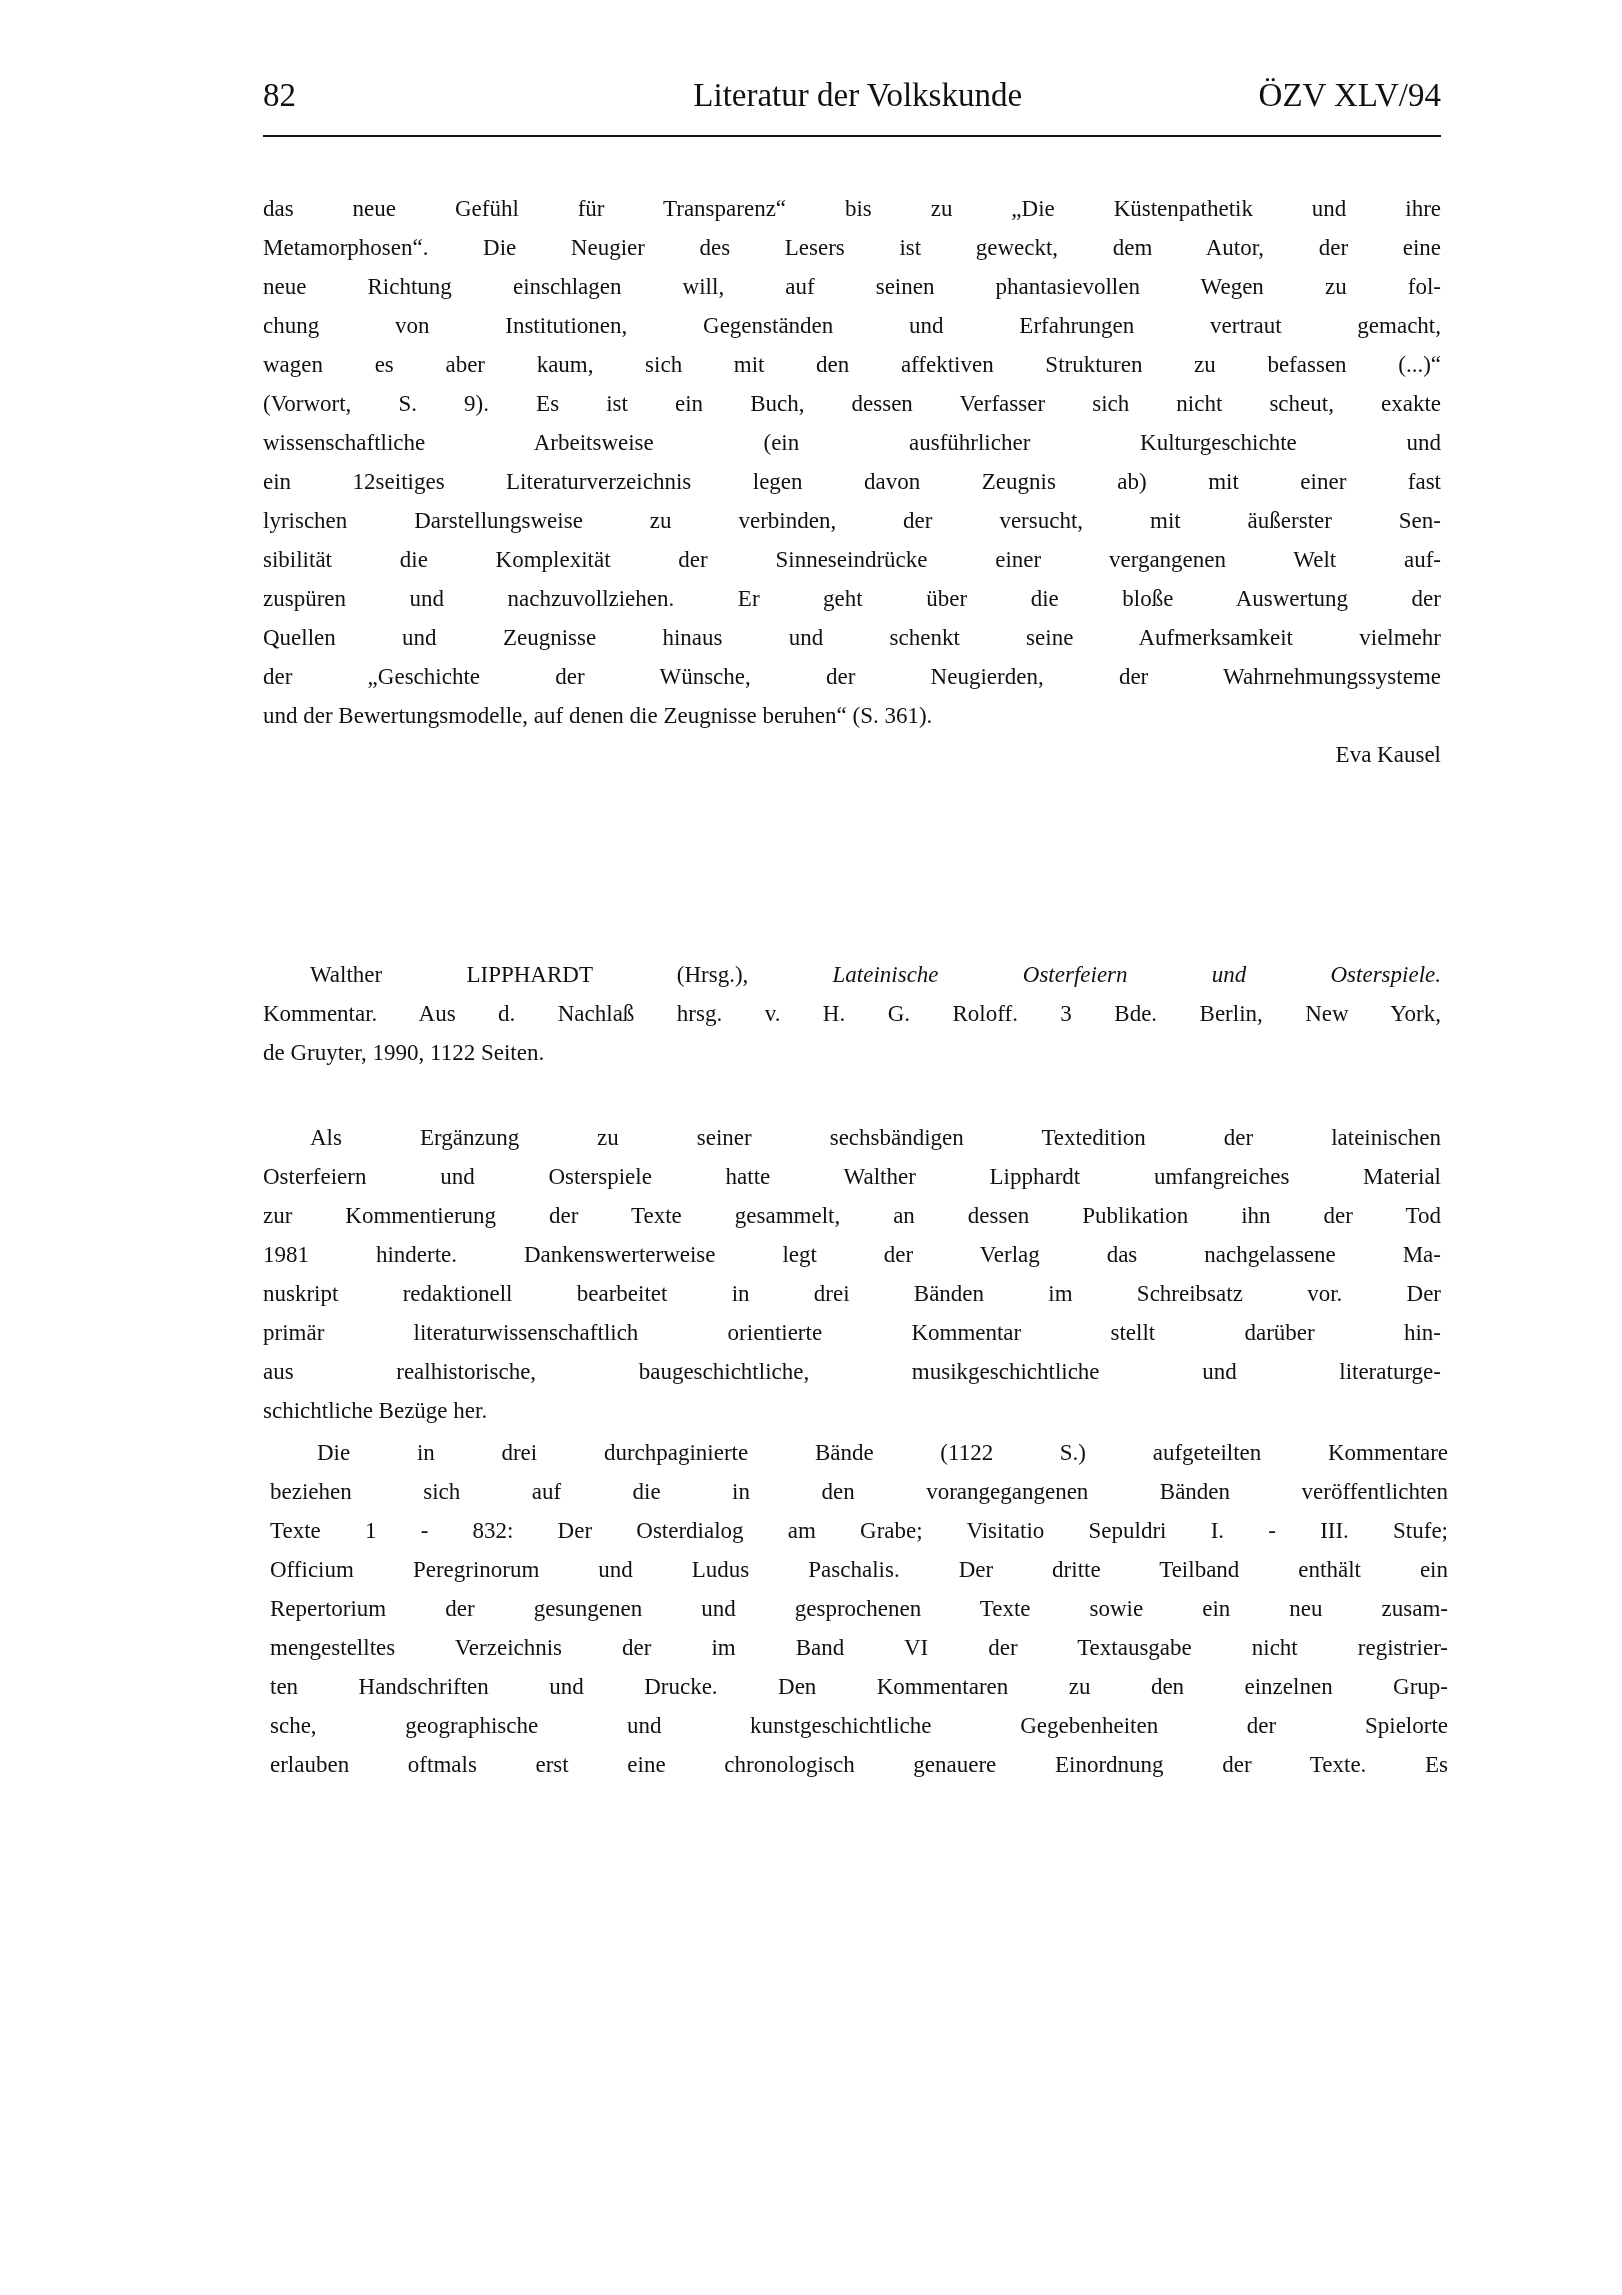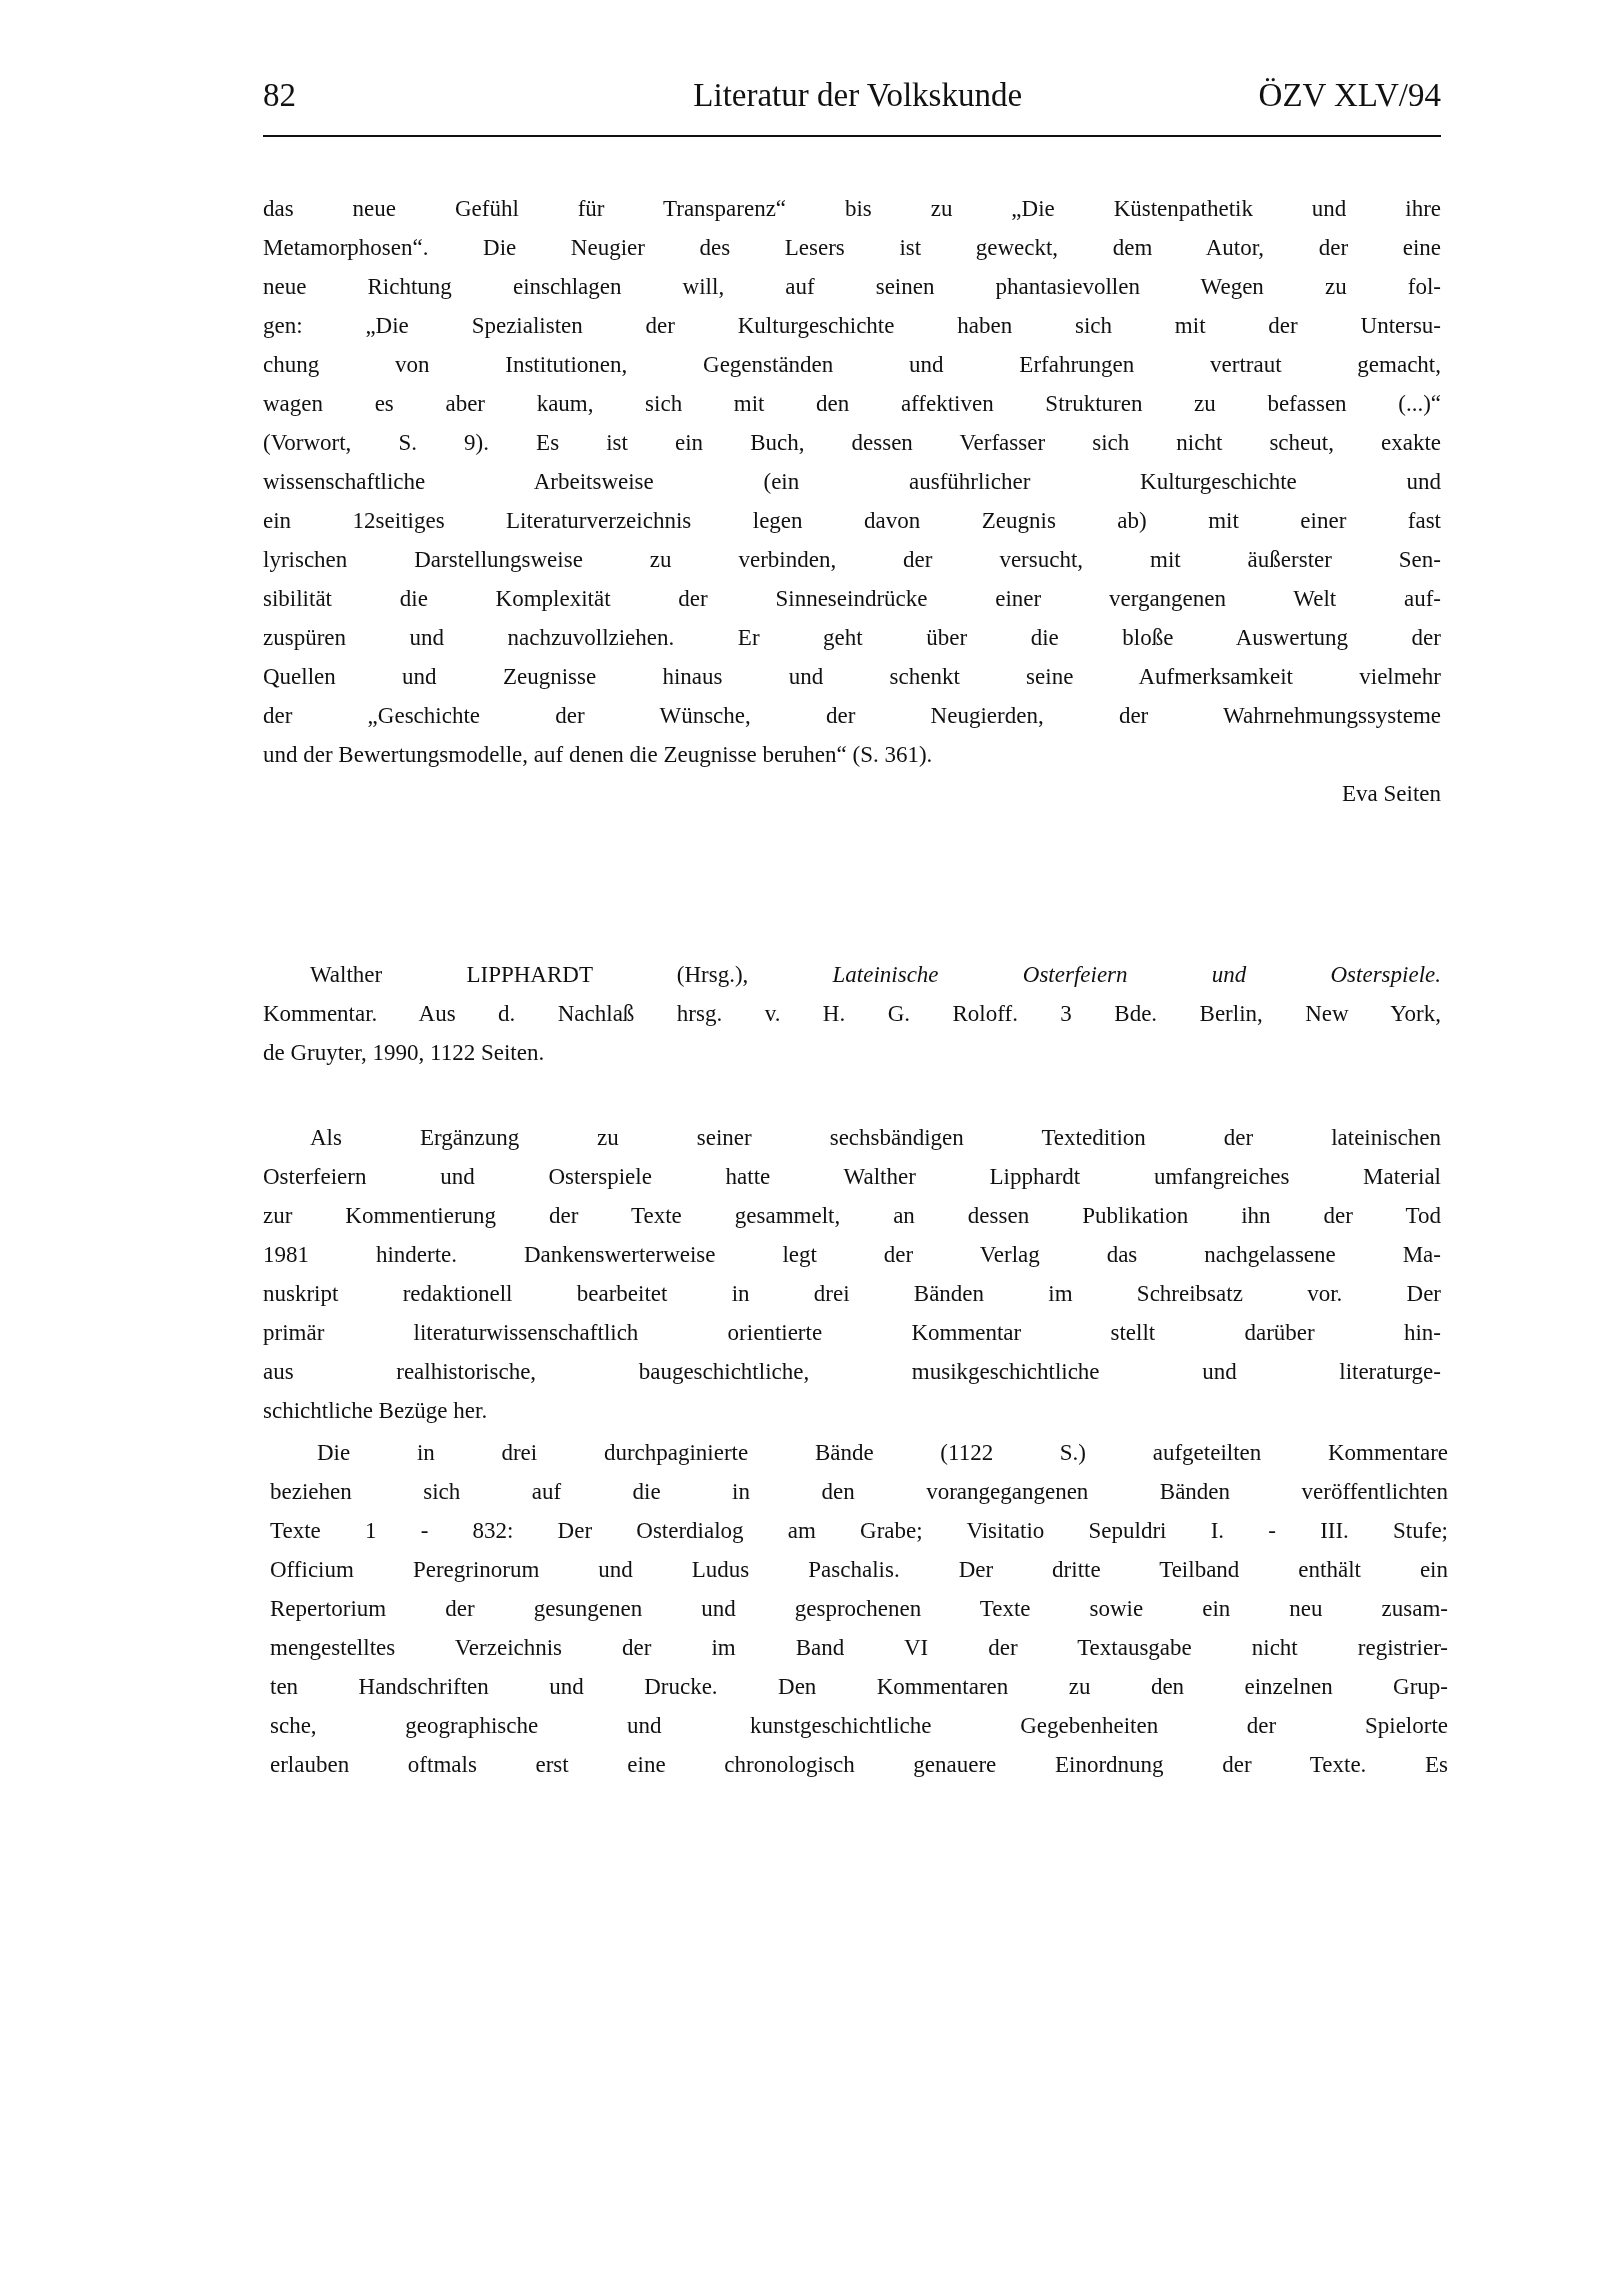--- a/index.html
+++ b/index.html
@@ -77,33 +77,32 @@
     <span class="page-no">82</span>
     <span class="section-title">Literatur der Volkskunde</span>
     <span class="journal">ÖZV XLV/94</span>
   </div>
   <div class="head-rule"></div>
 
   <div class="block" style="top:189px;">
     <span class="line">das neue Gefühl für Transparenz“ bis zu „Die Küstenpathetik und ihre</span>
     <span class="line">Metamorphosen“. Die Neugier des Lesers ist geweckt, dem Autor, der eine</span>
     <span class="line">neue Richtung einschlagen will, auf seinen phantasievollen Wegen zu fol-</span>
-    <span class="line">gen: „Die Spezialisten der Kulturgeschichte haben sich mit der Untersu-</span>
     <span class="line">chung von Institutionen, Gegenständen und Erfahrungen vertraut gemacht,</span>
     <span class="line">wagen es aber kaum, sich mit den affektiven Strukturen zu befassen (...)“</span>
     <span class="line">(Vorwort, S. 9). Es ist ein Buch, dessen Verfasser sich nicht scheut, exakte</span>
     <span class="line">wissenschaftliche Arbeitsweise (ein ausführlicher Kulturgeschichte und</span>
     <span class="line">ein 12seitiges Literaturverzeichnis legen davon Zeugnis ab) mit einer fast</span>
     <span class="line">lyrischen Darstellungsweise zu verbinden, der versucht, mit äußerster Sen-</span>
     <span class="line">sibilität die Komplexität der Sinneseindrücke einer vergangenen Welt auf-</span>
     <span class="line">zuspüren und nachzuvollziehen. Er geht über die bloße Auswertung der</span>
     <span class="line">Quellen und Zeugnisse hinaus und schenkt seine Aufmerksamkeit vielmehr</span>
     <span class="line">der „Geschichte der Wünsche, der Neugierden, der Wahrnehmungssysteme</span>
     <span class="line last">und der Bewertungsmodelle, auf denen die Zeugnisse beruhen“ (S. 361).</span>
-    <span class="line signature">Eva Seiten</span>
+    <span class="line signature">Eva Kausel</span>
   </div>
 
   <div class="block citation" style="top:955px;">
     <span class="line indent"><span>Walther LIPPHARDT (Hrsg.), </span><em>Lateinische Osterfeiern und Osterspiele.</em></span>
     <span class="line">Kommentar. Aus d. Nachlaß hrsg. v. H. G. Roloff. 3 Bde. Berlin, New York,</span>
     <span class="line last">de Gruyter, 1990, 1122 Seiten.</span>
   </div>
 
   <div class="block" style="top:1118px;">
     <span class="line indent">Als Ergänzung zu seiner sechsbändigen Textedition der lateinischen</span>

